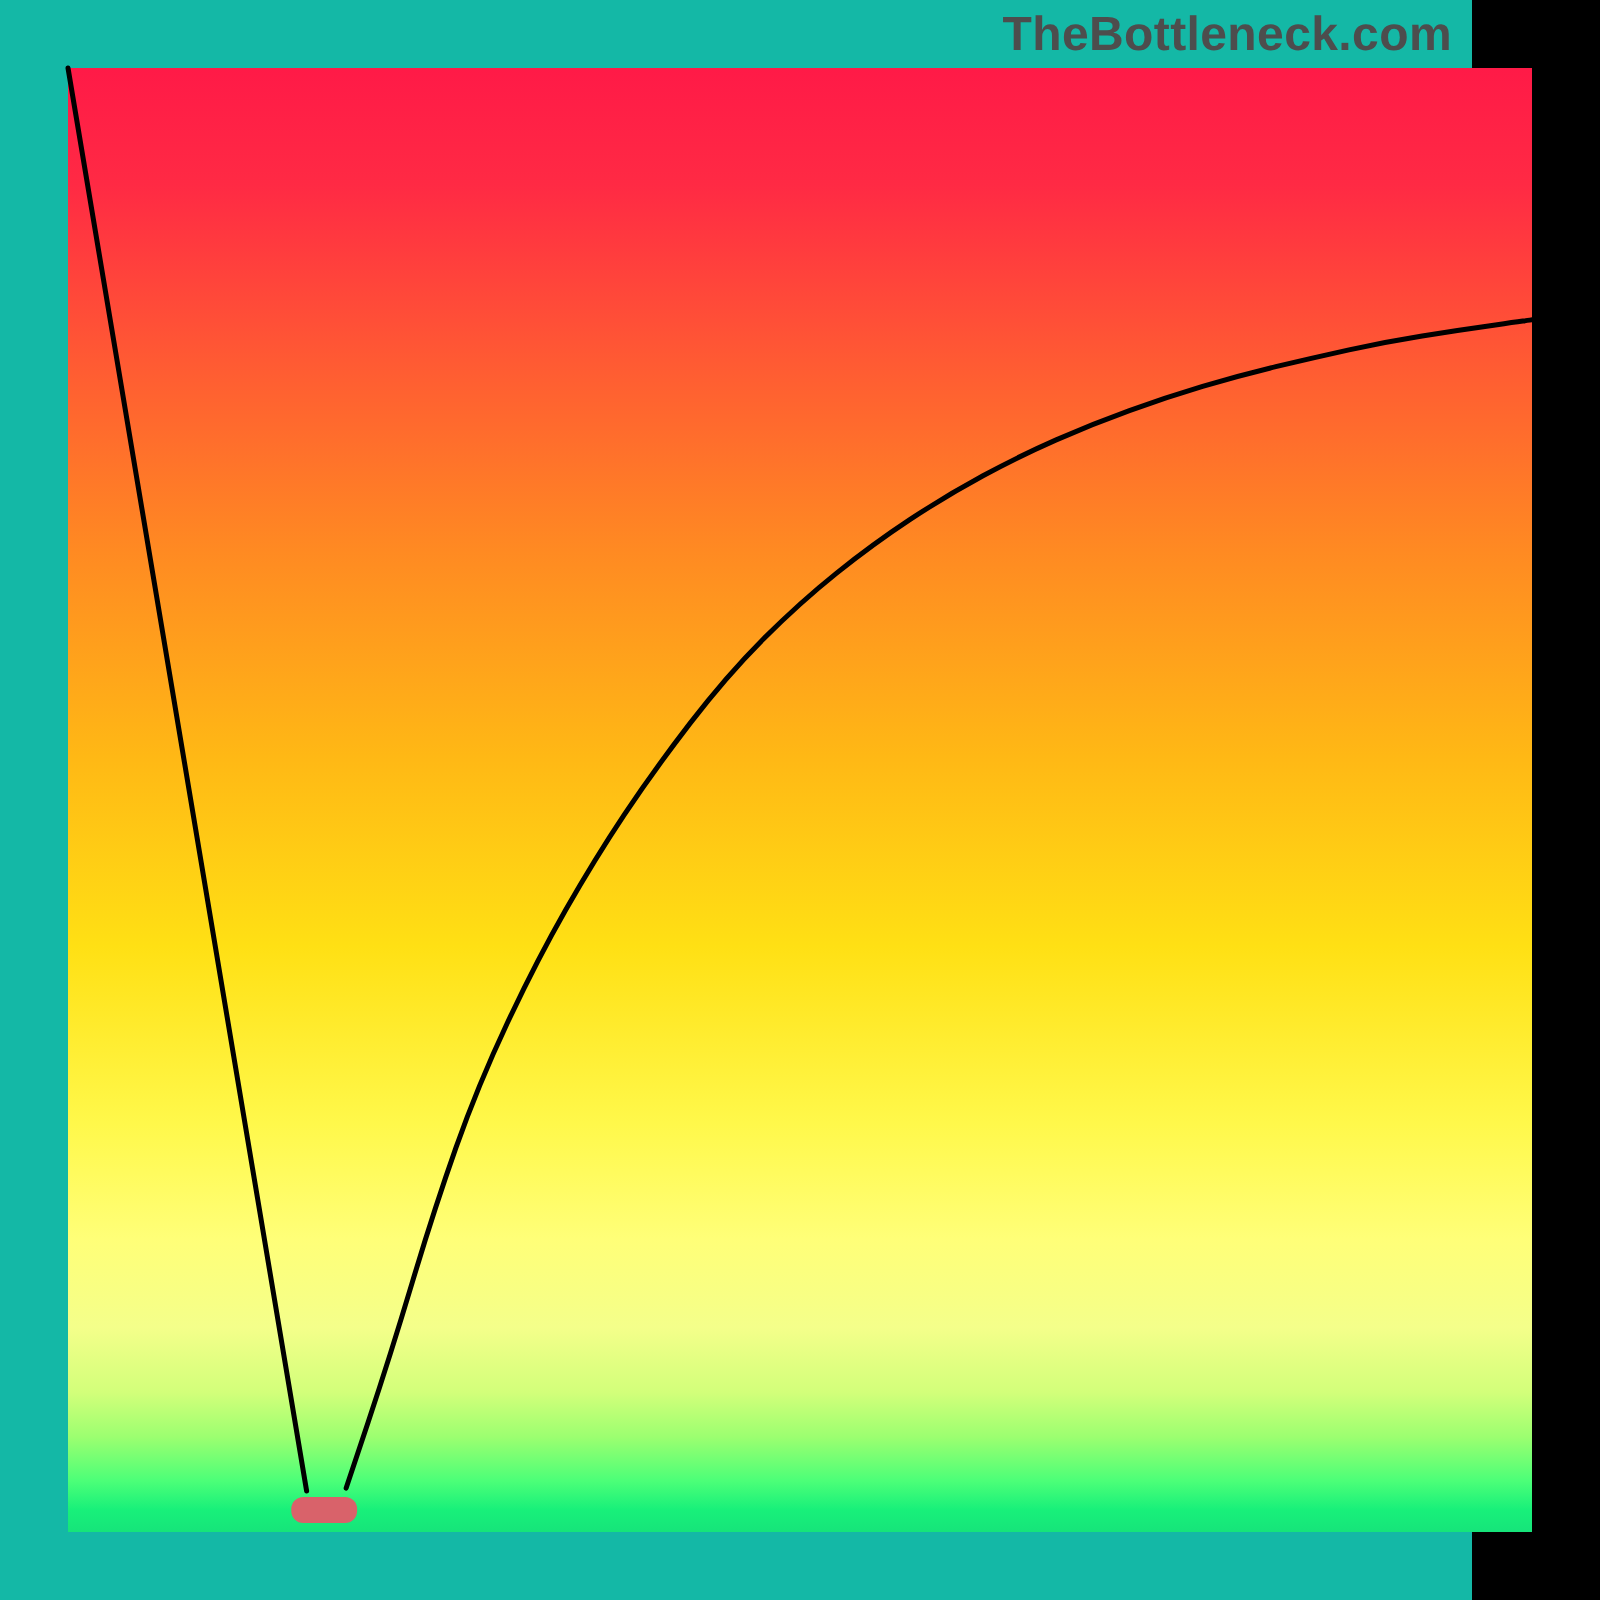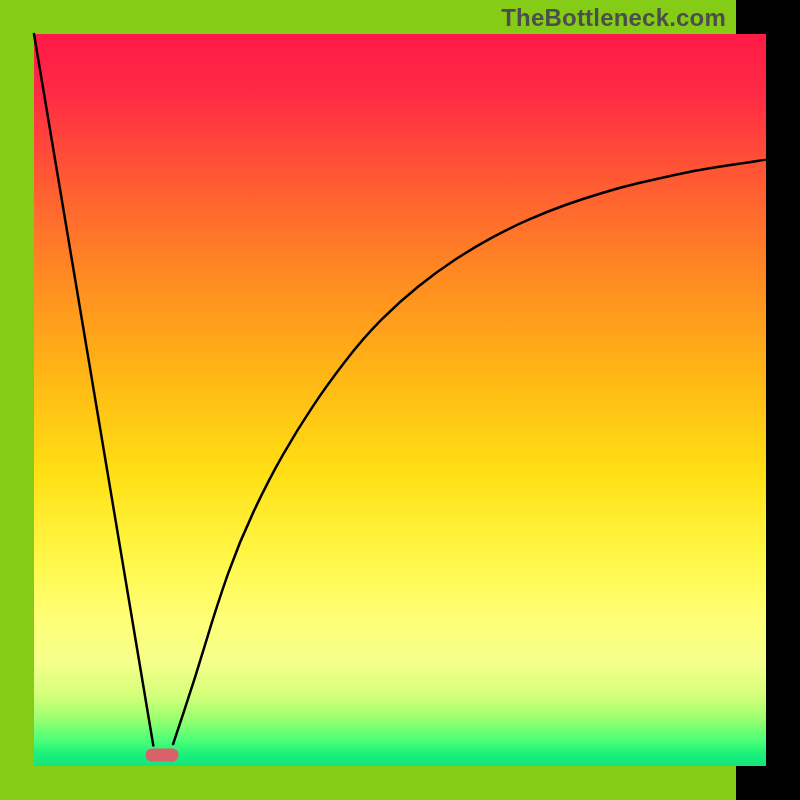--- a/index.html
+++ b/index.html
@@ -8,21 +8,21 @@
     width: 800px;
     height: 800px;
     overflow: hidden;
     background: #000;
     font-family: Arial, Helvetica, sans-serif;
   }
   .frame {
     position: relative;
     width: 736px;
     height: 800px;
-    background: #84cc16;
+    background: #14b8a6;
   }
   .watermark {
     position: absolute;
     top: 4px;
     right: 10px;
     color: #4d4d4d;
     font-size: 24px;
     font-weight: 600;
     letter-spacing: 0.2px;
     z-index: 50;

